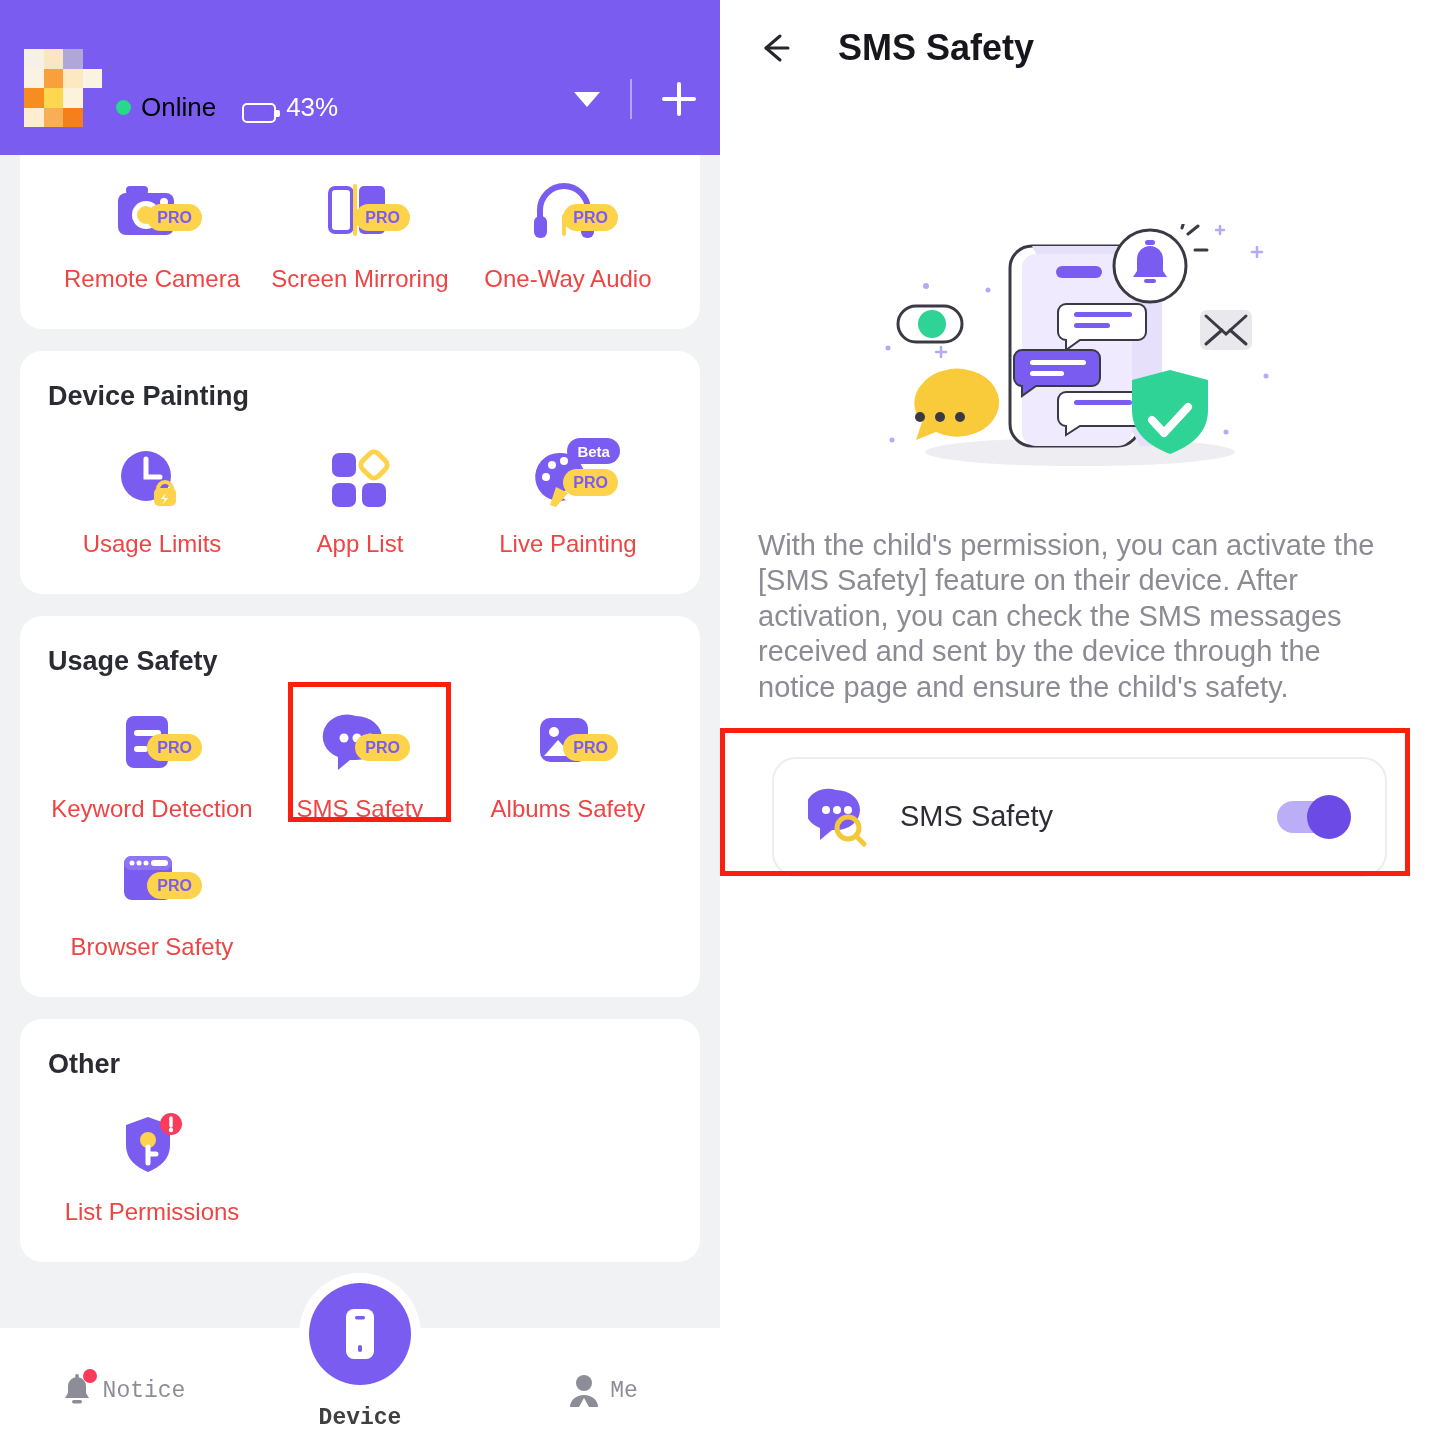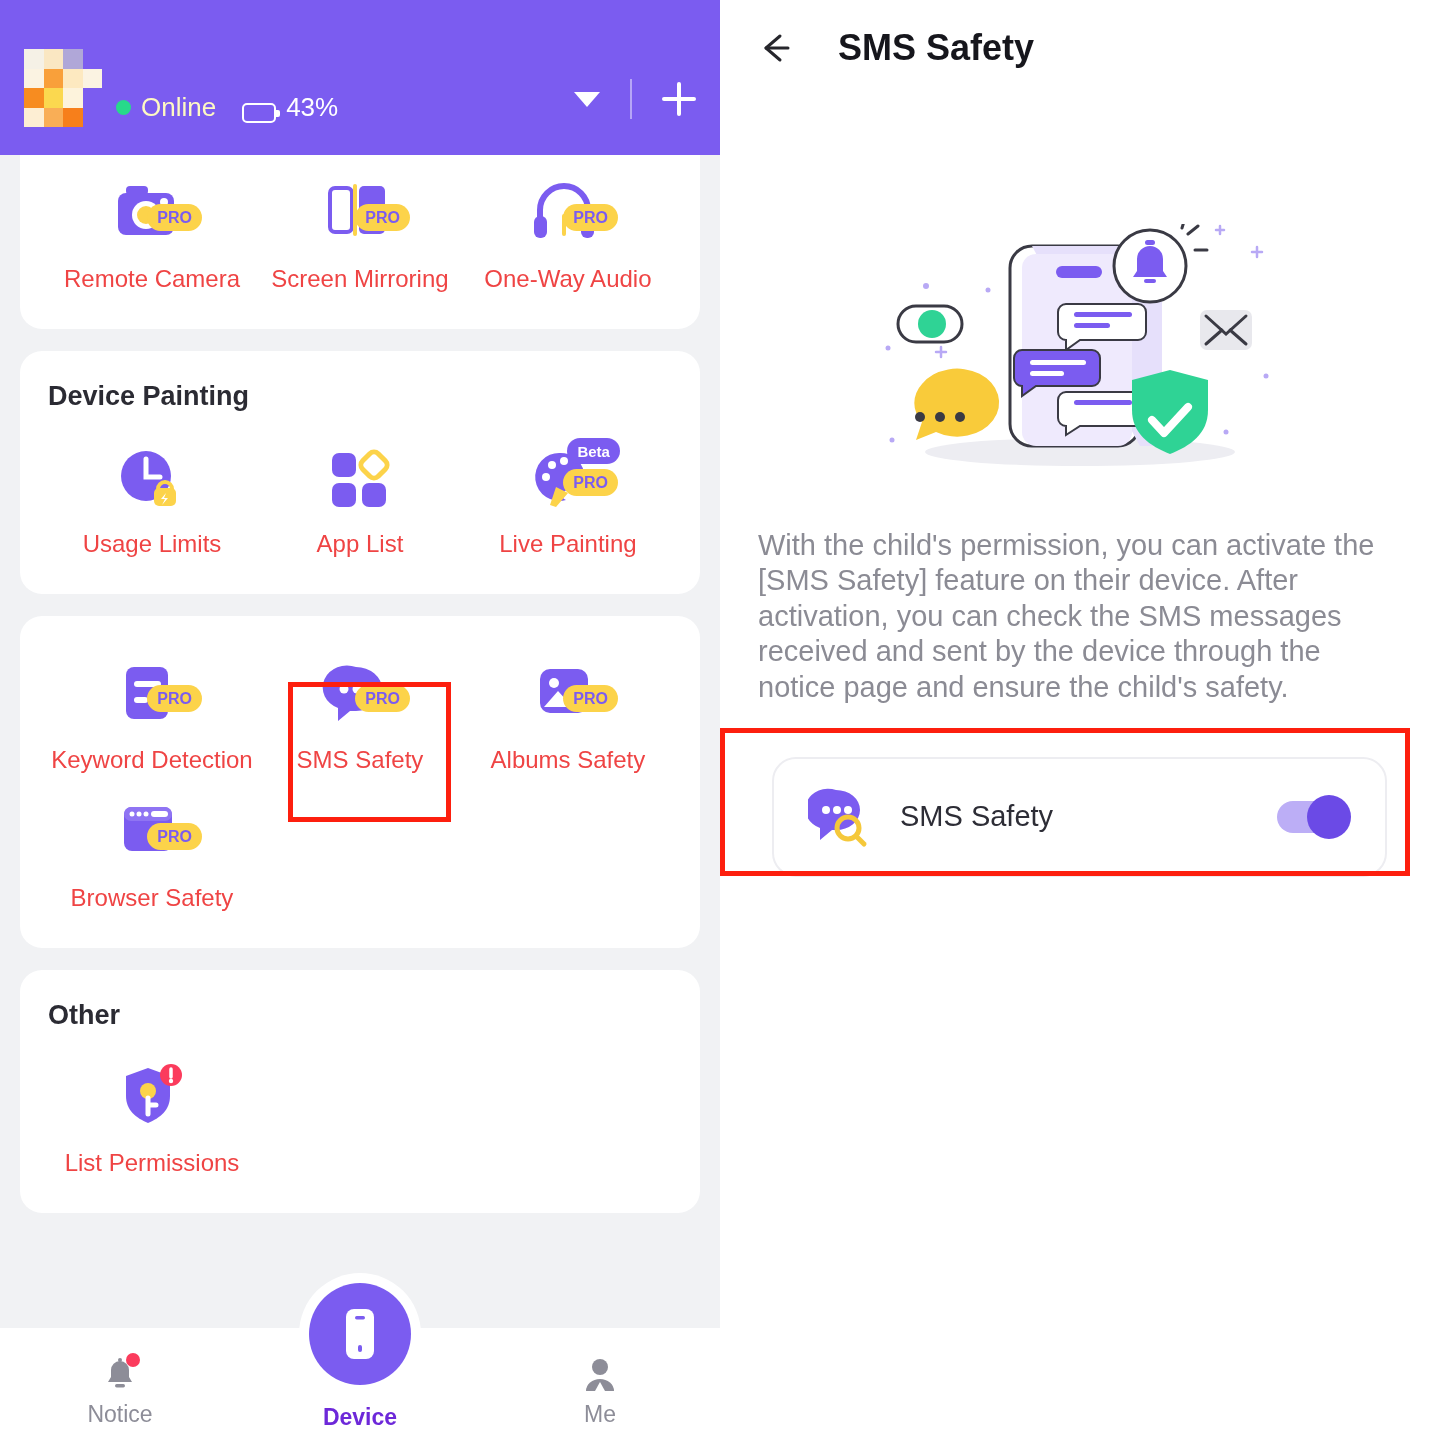--- a/index.html
+++ b/index.html
@@ -32,21 +32,21 @@
     position: relative; top: -2px;
     display: grid;
     grid-template-columns: repeat(4, 1fr);
     grid-template-rows: repeat(4, 1fr);
     overflow: hidden;
   }
   .avatar i { display: block; }
   .status-wrap { display: flex; align-items: center; flex: 1; gap: 26px; padding-bottom: 6px; }
   .status { display: flex; align-items: center; gap: 10px; }
   .dot-online { width: 15px; height: 15px; border-radius: 50%; background: #27d98a; }
-  .status-text { color: #fef9c3; font-size: 26px; }
+  .status-text { color: #000000; font-size: 26px; }
   .battery-wrap { display: flex; align-items: flex-end; gap: 10px; }
   .battery {
     width: 34px; height: 20px;
     border: 2.5px solid #ffffff;
     border-radius: 5px;
     position: relative;
     padding: 2px;
   }
   .battery::after {
     content: ""; position: absolute; right: -6px; top: 5px;
@@ -111,36 +111,36 @@
   #hl-sms-toggle { left: 745px; top: 728px; width: 690px; height: 148px; }
 
   
   .nav-spacer { height: 40px; }
   .bottom-nav {
     position: absolute; left: 0; bottom: 0; width: 720px; height: 125px;
     background: #ffffff;
     display: flex; align-items: center;
   }
   .nav-item {
-    flex: 1; display: flex; flex-direction: column; align-items: center; justify-content: center;
-    gap: 4px; cursor: pointer;
+    flex: 1; display: flex; flex-direction: row; align-items: center; justify-content: center;
+    gap: 4px; cursor: pointer; font-family: Liberation Mono, monospace;
   }
   .nav-label { font-size: 23px; color: #8d8d98; }
   .nav-icon { position: relative; width: 44px; height: 44px; display: flex; align-items: center; justify-content: center; }
   .nav-center {
     position: absolute; left: 50%; transform: translateX(-50%);
     bottom: 68px;
     width: 102px; height: 102px; border-radius: 50%;
     background: #7b5cf0;
     display: flex; align-items: center; justify-content: center;
     box-shadow: 0 0 0 10px #ffffff;
   }
   .nav-center-label {
     position: absolute; left: 50%; transform: translateX(-50%);
-    bottom: 22px; font-size: 23px; font-weight: bold; color: #6d28d9;
+    bottom: 22px; font-size: 23px; font-weight: bold; color: #404040;
   }
   .red-dot { position: absolute; top: 0px; right: 2px; width: 14px; height: 14px; border-radius: 50%; background: #fb3b5c; }
 
   
   .right-pane {
     position: relative;
     width: 719px; height: 1453px;
     background: #ffffff;
   }
   .detail-header {
@@ -310,20 +310,21 @@
               </svg>
               <span class="badge-beta">Beta</span>
               <span class="badge-pro">PRO</span>
             </div>
             <div class="tile-label">Live Painting</div>
           </div>
         </div>
       </div>
 
       <div class="card">
+        <div class="card-title">Usage Safety</div>
         <div class="grid3">
           <div class="tile">
             <div class="tile-icon">
               <svg width="76" height="70" viewBox="0 0 76 70">
                 <rect x="12" y="8" width="42" height="52" rx="8" fill="#7b5cf0"></rect>
                 <rect x="20" y="22" width="27" height="6" rx="3" fill="#ffffff"></rect>
                 <rect x="20" y="38" width="14" height="6" rx="3" fill="#ffffff"></rect>
               </svg>
               <span class="badge-pro">PRO</span>
             </div>

